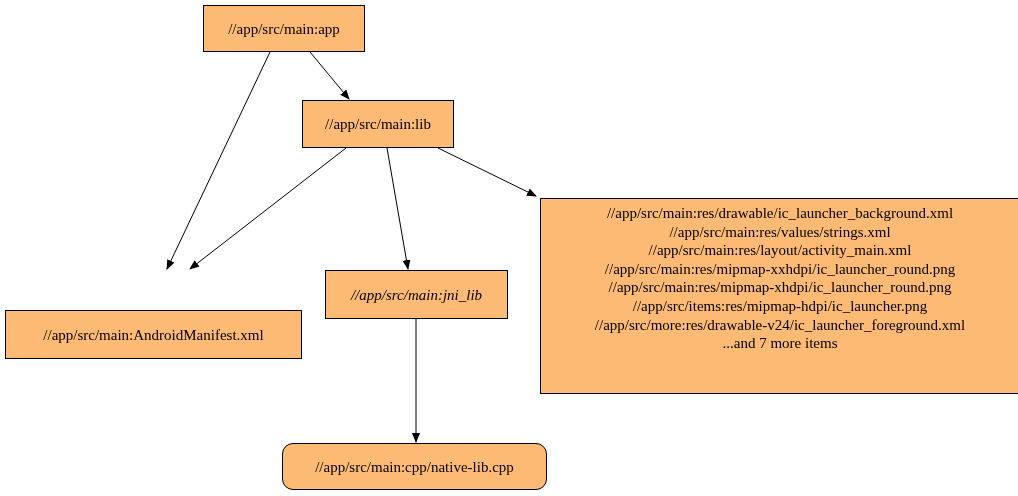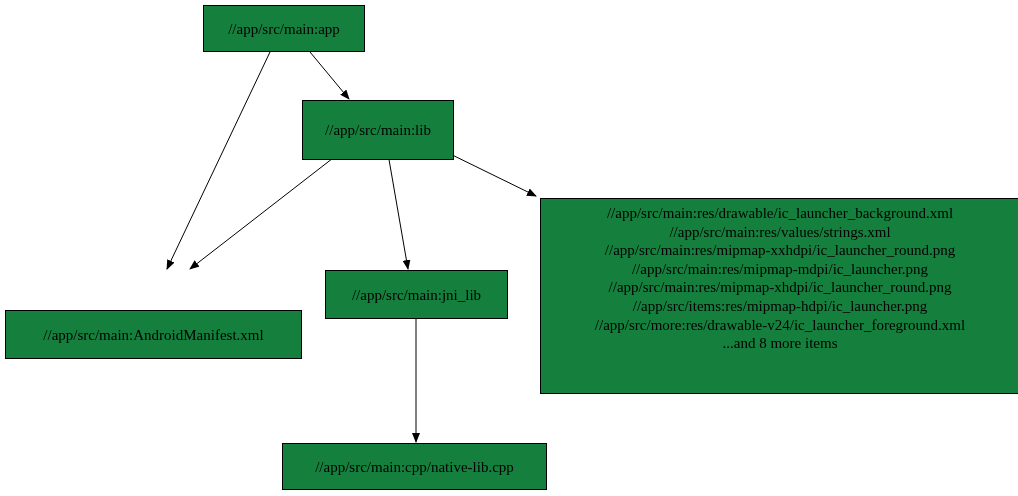--- a/index.html
+++ b/index.html
@@ -20,34 +20,34 @@
     position: absolute;
     left: 0;
     top: 0;
     width: 1018px;
     height: 496px;
   }
   .node {
     position: absolute;
     box-sizing: border-box;
     border: 1px solid #000000;
-    background: #15803d;
+    background: #fdba74;
     display: flex;
     align-items: center;
     justify-content: center;
     text-align: center;
     font-size: 15px;
     line-height: 18px;
     white-space: nowrap;
   }
   .node-app      { left: 203px; top: 5px;   width: 162px; height: 47px; }
-  .node-lib      { left: 302px; top: 100px; width: 152px; height: 60px; }
+  .node-lib      { left: 302px; top: 100px; width: 152px; height: 48px; }
   .node-manifest { left: 5px;   top: 270px; width: 297px; height: 49px; margin-top: 40px; }
-  .node-jni-lib  { left: 325px; top: 270px; width: 183px; height: 49px; }
-  .node-cpp      { left: 282px; top: 443px; width: 265px; height: 47px; }
+  .node-jni-lib  { left: 325px; top: 270px; width: 183px; height: 49px; font-style: italic; }
+  .node-cpp      { left: 282px; top: 443px; width: 265px; height: 47px; border-radius: 11px; }
   .node-res {
     left: 532px; top: 198px; width: 480px; height: 196px;
     display: block;
     padding: 5px 4px;
     margin-left: 8px;
   }
   .node-res .res-line {
     display: block;
     text-align: center;
     font-size: 15px;
@@ -90,25 +90,25 @@
     <span>//app/src/main:AndroidManifest.xml</span>
   </div>
 
   <div class="node node-jni-lib">
     <span>//app/src/main:jni_lib</span>
   </div>
 
   <div class="node node-res">
     <span class="res-line">//app/src/main:res/drawable/ic_launcher_background.xml</span>
     <span class="res-line">//app/src/main:res/values/strings.xml</span>
+    <span class="res-line">//app/src/main:res/layout/activity_main.xml</span>
     <span class="res-line">//app/src/main:res/mipmap-xxhdpi/ic_launcher_round.png</span>
-    <span class="res-line">//app/src/main:res/mipmap-mdpi/ic_launcher.png</span>
     <span class="res-line">//app/src/main:res/mipmap-xhdpi/ic_launcher_round.png</span>
     <span class="res-line">//app/src/items:res/mipmap-hdpi/ic_launcher.png</span>
     <span class="res-line">//app/src/more:res/drawable-v24/ic_launcher_foreground.xml</span>
-    <span class="res-line">...and 8 more items</span>
+    <span class="res-line">...and 7 more items</span>
   </div>
 
   <div class="node node-cpp">
     <span>//app/src/main:cpp/native-lib.cpp</span>
   </div>
 
 </div>
 
 </body></html>

